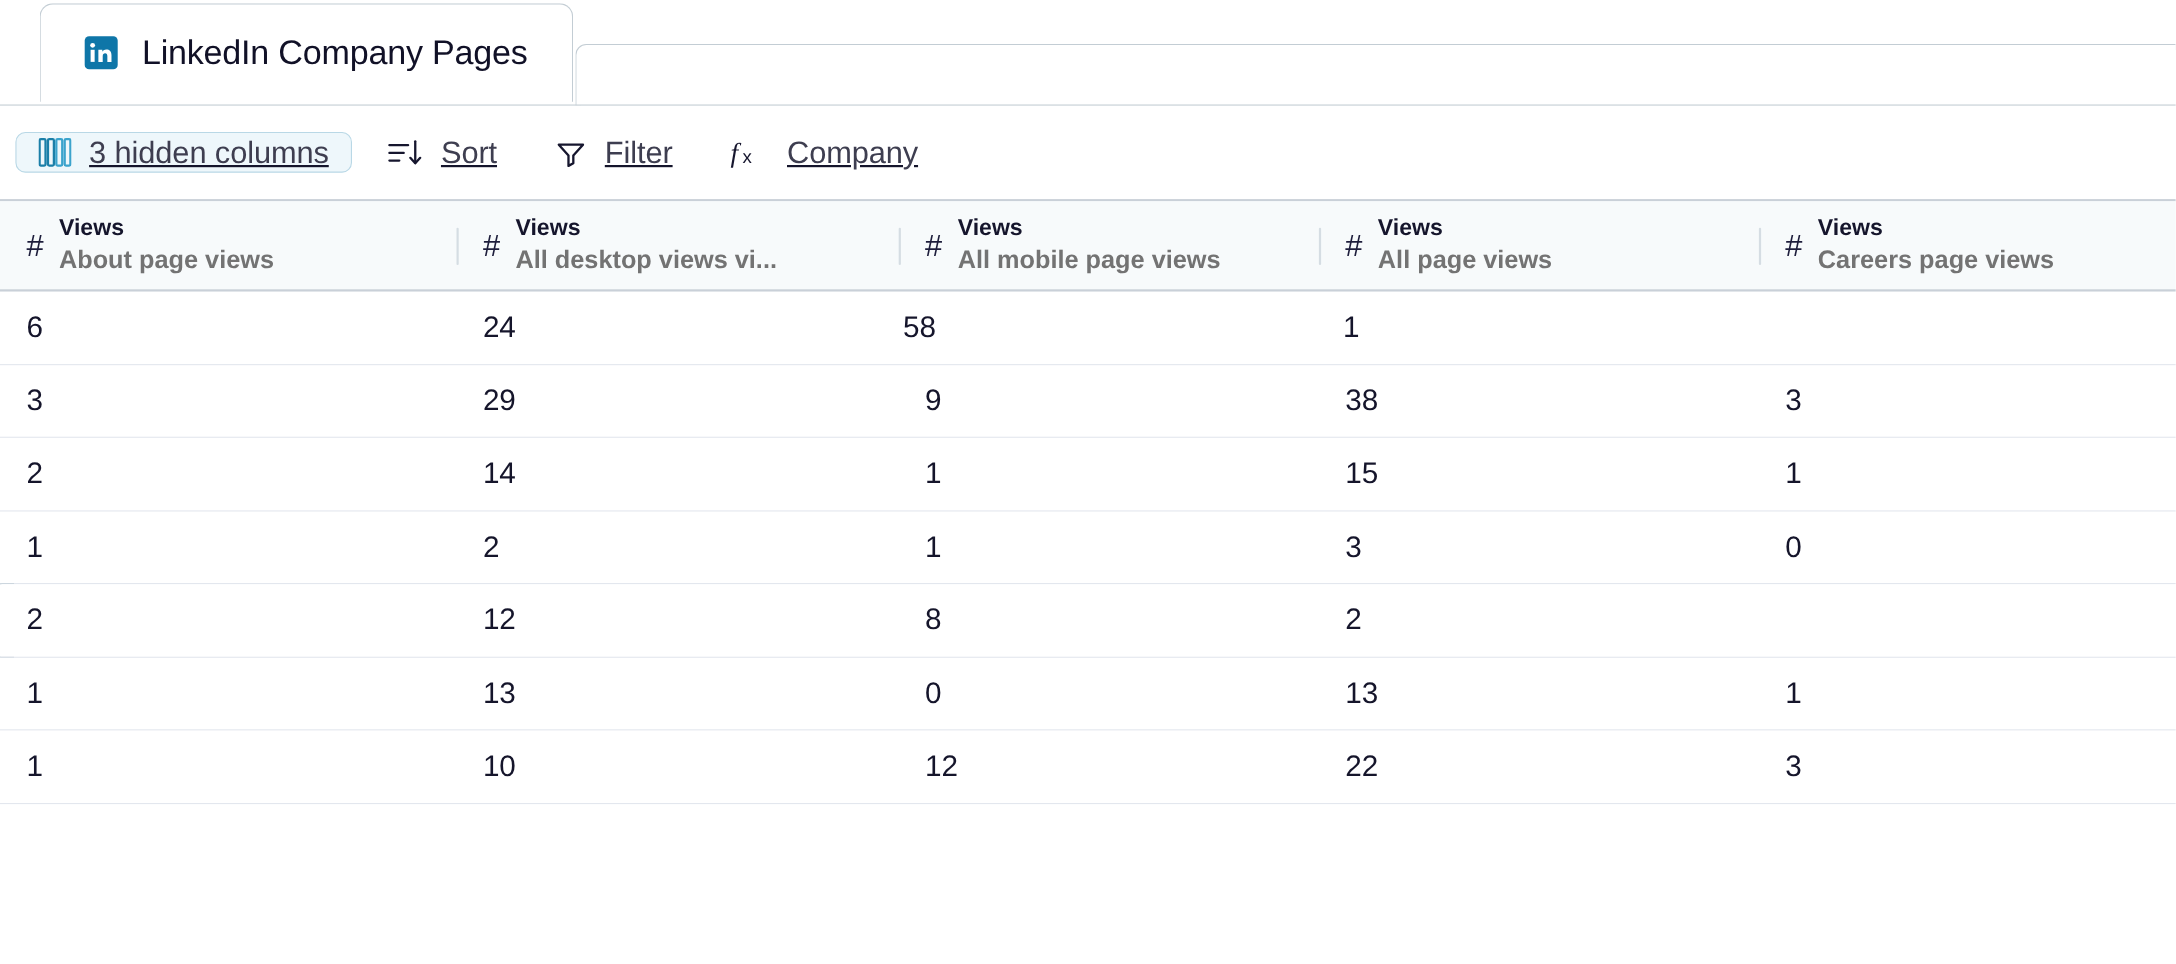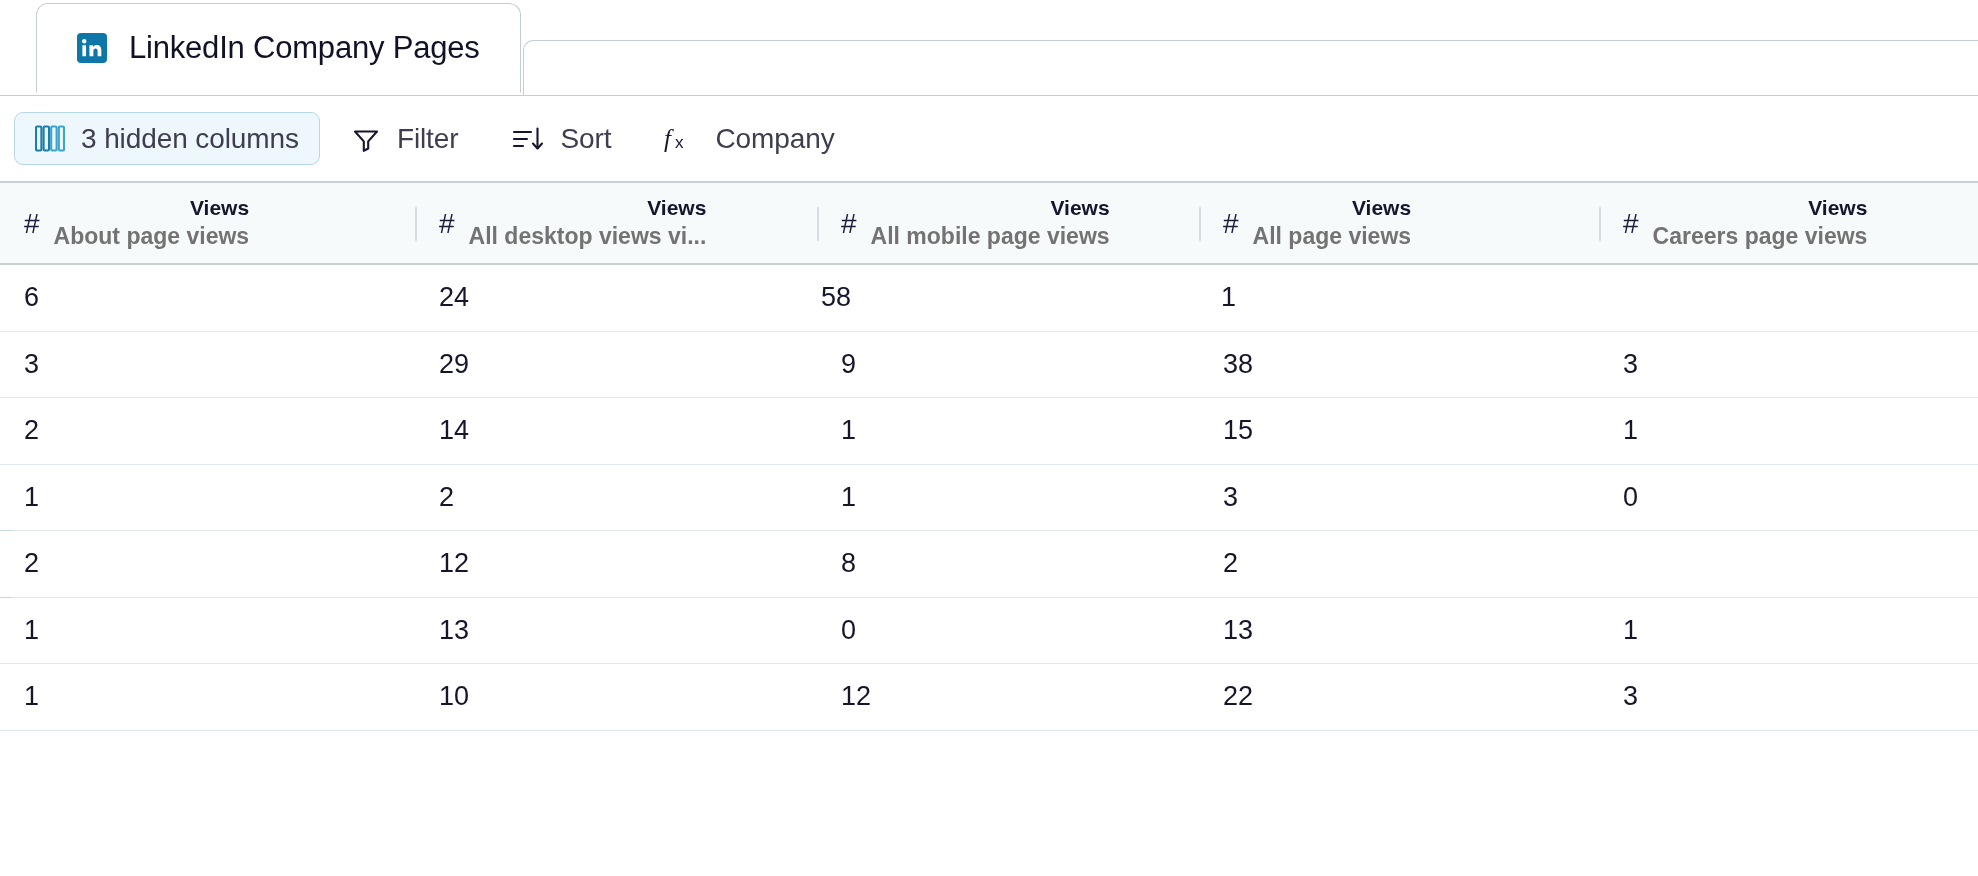--- a/index.html
+++ b/index.html
@@ -76,27 +76,28 @@
     align-items: center;
     gap: 10px;
     padding: 0 14px;
     background: #ffffff;
     border-bottom: 2px solid #c9d0d8;
   }
   .tb-btn {
     display: flex;
     align-items: center;
     gap: 16px;
-    height: 53px;
+    height: 37px;
     padding: 0 20px;
     border-radius: 9px;
     border: 1px solid transparent;
     background: transparent;
     cursor: pointer;
     white-space: nowrap;
+    text-decoration: underline;
   }
   .tb-btn.active {
     background: #eef7fb;
     border-color: #b9d8e6;
   }
   .tb-label {
     font-size: 28px;
     color: #3e3e50;
     letter-spacing: -0.1px;
   }
@@ -126,21 +127,21 @@
     border-radius: 1px;
   }
   .hash {
     font-size: 28px;
     color: #1d1d3b;
     font-weight: 400;
     line-height: 1;
     flex: 0 0 auto;
     transform: translateY(1px);
   }
-  .htext { display: flex; flex-direction: column; gap: 2px; min-width: 0; align-items: flex-end; }
+  .htext { display: flex; flex-direction: column; gap: 2px; min-width: 0; }
   .hgroup {
     font-size: 21px;
     font-weight: 700;
     color: #15152c;
     line-height: 1.18;
     white-space: nowrap;
   }
   .hname {
     font-size: 23px;
     font-weight: 700;
@@ -208,48 +209,48 @@
   <div class="tb-btn active">
     <span class="tb-ico">
       <svg width="30" height="27" viewBox="0 0 30 27" aria-hidden="true">
         <rect x="1" y="1.5" width="5.4" height="24" rx="1.2" fill="none" stroke="#1b7fa8" stroke-width="2.1"></rect>
         <rect x="8.6" y="1.5" width="5.4" height="24" rx="1.2" fill="none" stroke="#1b7fa8" stroke-width="2.1"></rect>
         <rect x="16.2" y="1.5" width="5.4" height="24" rx="1.2" fill="none" stroke="#3ba3cc" stroke-width="2.1"></rect>
         <rect x="23.8" y="1.5" width="5.2" height="24" rx="1.2" fill="none" stroke="#3ba3cc" stroke-width="2.1"></rect>
       </svg>
     </span>
     <span class="tb-label">3 hidden columns</span>
-  </div>
-
-  <div class="tb-btn">
-    <span class="tb-ico">
-      <svg width="30" height="30" viewBox="0 0 30 30" aria-hidden="true">
-        <path d="M4 7.5h22L17.2 17.4v7.1l-4.4 2.3v-9.4z" fill="none" stroke="#16162e" stroke-width="2.1" stroke-linejoin="round"></path>
-      </svg>
-    </span>
-    <span class="tb-label">Filter</span>
   </div>
 
   <div class="tb-btn">
     <span class="tb-ico">
       <svg width="34" height="30" viewBox="0 0 34 30" aria-hidden="true">
         <g stroke="#16162e" stroke-width="2.1" stroke-linecap="round">
           <line x1="3" y1="8" x2="20" y2="8"></line>
           <line x1="3" y1="15" x2="16" y2="15"></line>
           <line x1="3" y1="22" x2="12" y2="22"></line>
           <line x1="26.5" y1="4.5" x2="26.5" y2="24"></line>
           <polyline points="22,19.5 26.5,24.5 31,19.5" fill="none" stroke-linejoin="round"></polyline>
         </g>
       </svg>
     </span>
     <span class="tb-label">Sort</span>
   </div>
 
   <div class="tb-btn">
     <span class="tb-ico">
+      <svg width="30" height="30" viewBox="0 0 30 30" aria-hidden="true">
+        <path d="M4 7.5h22L17.2 17.4v7.1l-4.4 2.3v-9.4z" fill="none" stroke="#16162e" stroke-width="2.1" stroke-linejoin="round"></path>
+      </svg>
+    </span>
+    <span class="tb-label">Filter</span>
+  </div>
+
+  <div class="tb-btn">
+    <span class="tb-ico">
       <svg width="36" height="32" viewBox="0 0 36 32" aria-hidden="true">
         <text x="1" y="24" font-family="Liberation Serif, serif" font-style="italic" font-size="25" fill="#16162e">f</text>
         <text x="12" y="25" font-family="Liberation Sans, sans-serif" font-size="17" fill="#16162e">x</text>
       </svg>
     </span>
     <span class="tb-label">Company</span>
   </div>
 
 </div>
 

